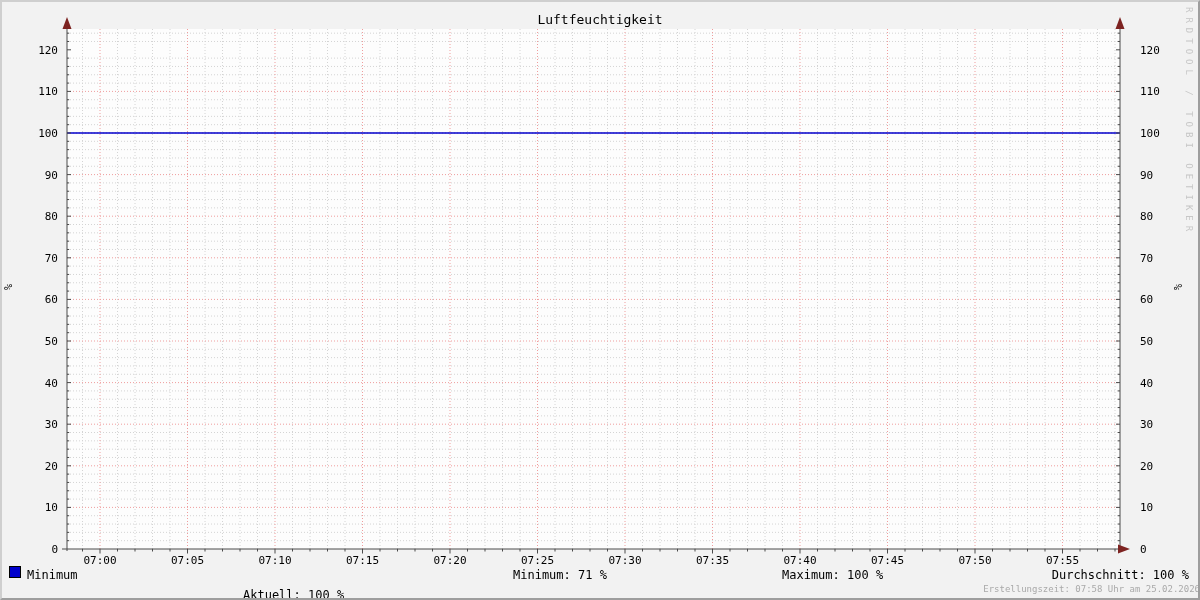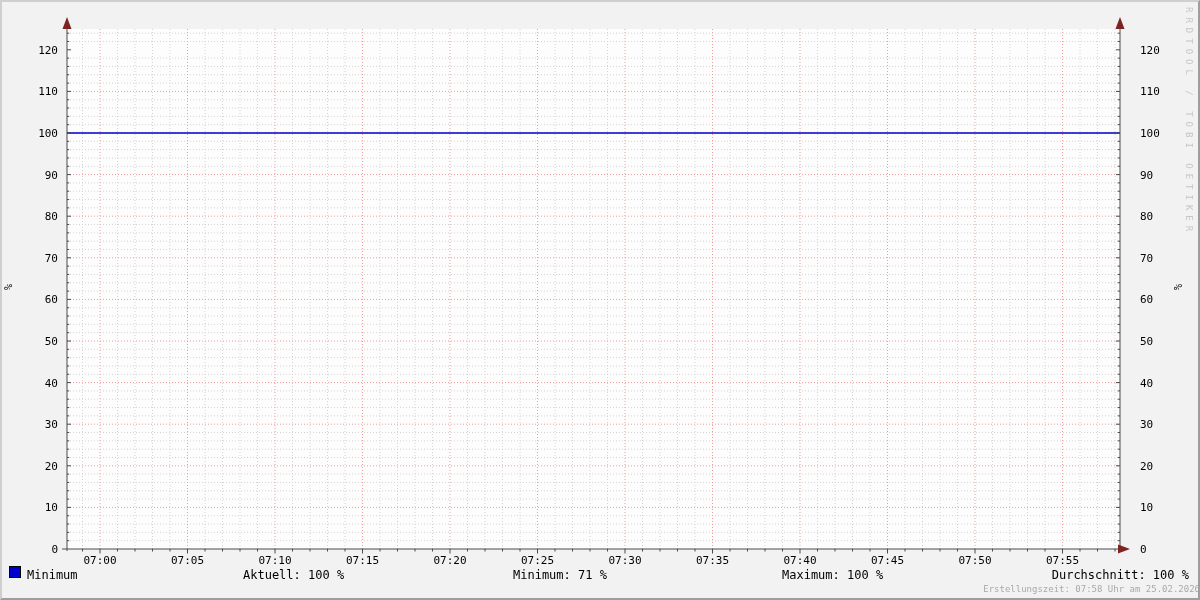--- a/index.html
+++ b/index.html
@@ -59,39 +59,40 @@
     }
     .legend-text {
       position: absolute;
       top: 569px;
       font-size: 12px;
       line-height: 1;
       color: #000000;
       white-space: pre;
     }
     .series-label      { left: 27px; }
-    .stat-aktuell      { left: 243px; }
+    .stat-aktuell      { left: 243px; margin-top: 20px; }
     .stat-minimum      { left: 513px; }
     .stat-maximum      { left: 782px; }
     .stat-durchschnitt { right: 11px; margin-left: 21px; }
     .footer-note {
       position: absolute;
       top: 584px; left: 0;
       width: 100%;
       text-align: right;
       font-size: 9px;
       color: #a9a9a9;
       white-space: pre;
     }
   </style>
 </head>
 <body>
 
 <div class="rrd-image">
 
+  <div class="graph-title">Luftfeuchtigkeit</div>
 
   <div class="watermark">RRDTOOL / TOBI OETIKER</div>
 
   <svg id="plot-svg" width="1200" height="600">
       <rect x="67" y="29" width="1053" height="520" fill="#fdfdfd"></rect>
       <g stroke="#d4d4d4" stroke-width="1" stroke-dasharray="1,2">
         <line x1="82.5" y1="29" x2="82.5" y2="549"></line>
         <line x1="117.5" y1="29" x2="117.5" y2="549"></line>
         <line x1="135" y1="29" x2="135" y2="549"></line>
         <line x1="152.5" y1="29" x2="152.5" y2="549"></line>

